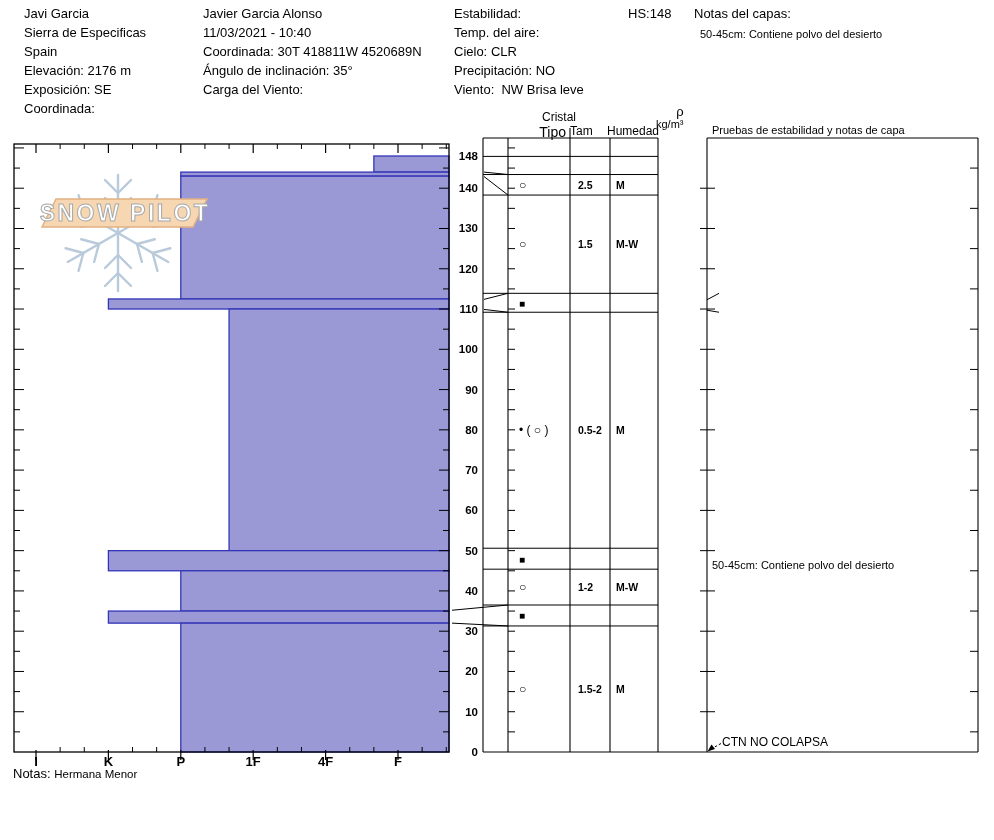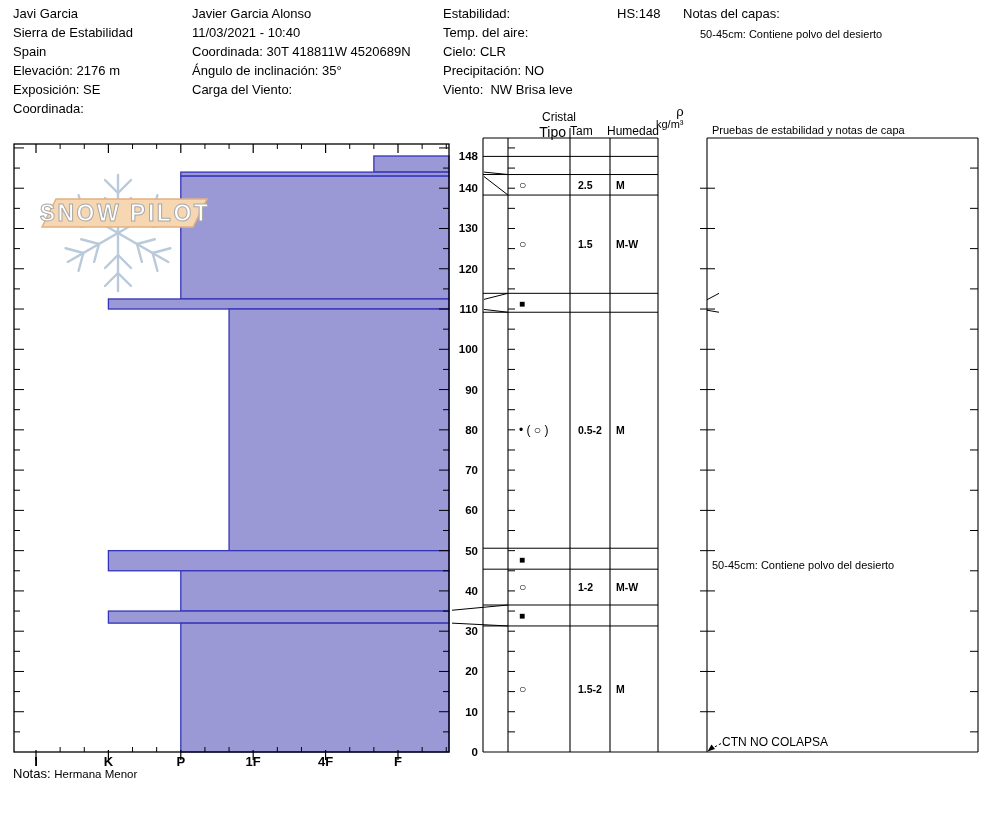--- a/index.html
+++ b/index.html
@@ -1,19 +1,19 @@
 <!DOCTYPE html>
 <html><head>
 <meta charset="utf-8">
 <style>
   html,body{margin:0;padding:0;}
   body{width:994px;height:840px;position:relative;background:#fff;color:#000;
        font-family:"Liberation Sans",sans-serif;overflow:hidden;}
   .abs{position:absolute;white-space:nowrap;}
-  .h13{font-size:13px;line-height:19px;}
+  .h13{font-size:13px;line-height:19px;margin-left:11px;}
   .b{font-weight:normal;}
   .small11{font-size:11px;}
   svg{position:absolute;left:0;top:0;}
   svg text{font-family:"Liberation Sans",sans-serif;}
   #svg-bars{z-index:1;} #svg-logo{z-index:2;} #svg-lines{z-index:3;}
   .txt{z-index:4;}
 </style>
 </head>
 <body>
 
@@ -311,21 +311,21 @@
       <line x1="707" y1="310.2351351351351" x2="719" y2="312.2486486486486" stroke="#000000" stroke-width="1"></line>
     </g>
     <g>
       <line x1="721" y1="743.5" x2="711" y2="749" stroke="#000" stroke-width="1" stroke-dasharray="2.5,2"></line>
       <polygon points="707.5,751.5 715,749 711.5,744.5" fill="#000"></polygon>
     </g>
   </svg>
 
 <div class="abs h13 txt" style="left:13px;top:4px">
   <div><span>Javi Garcia</span></div>
-  <div><span>Sierra de Estabilidad</span></div>
+  <div><span>Sierra de Especificas</span></div>
   <div><span>Spain</span></div>
   <div><span class="b">Elevación:</span> <span>2176 m</span></div>
   <div><span class="b">Exposición:</span> <span>SE</span></div>
   <div><span class="b">Coordinada:</span></div>
 </div>
 
 <div class="abs h13 txt" style="left:192px;top:4px">
   <div><span>Javier Garcia Alonso</span></div>
   <div><span>11/03/2021 - 10:40</span></div>
   <div><span class="b">Coordinada:</span> <span>30T 418811W 4520689N</span></div>

